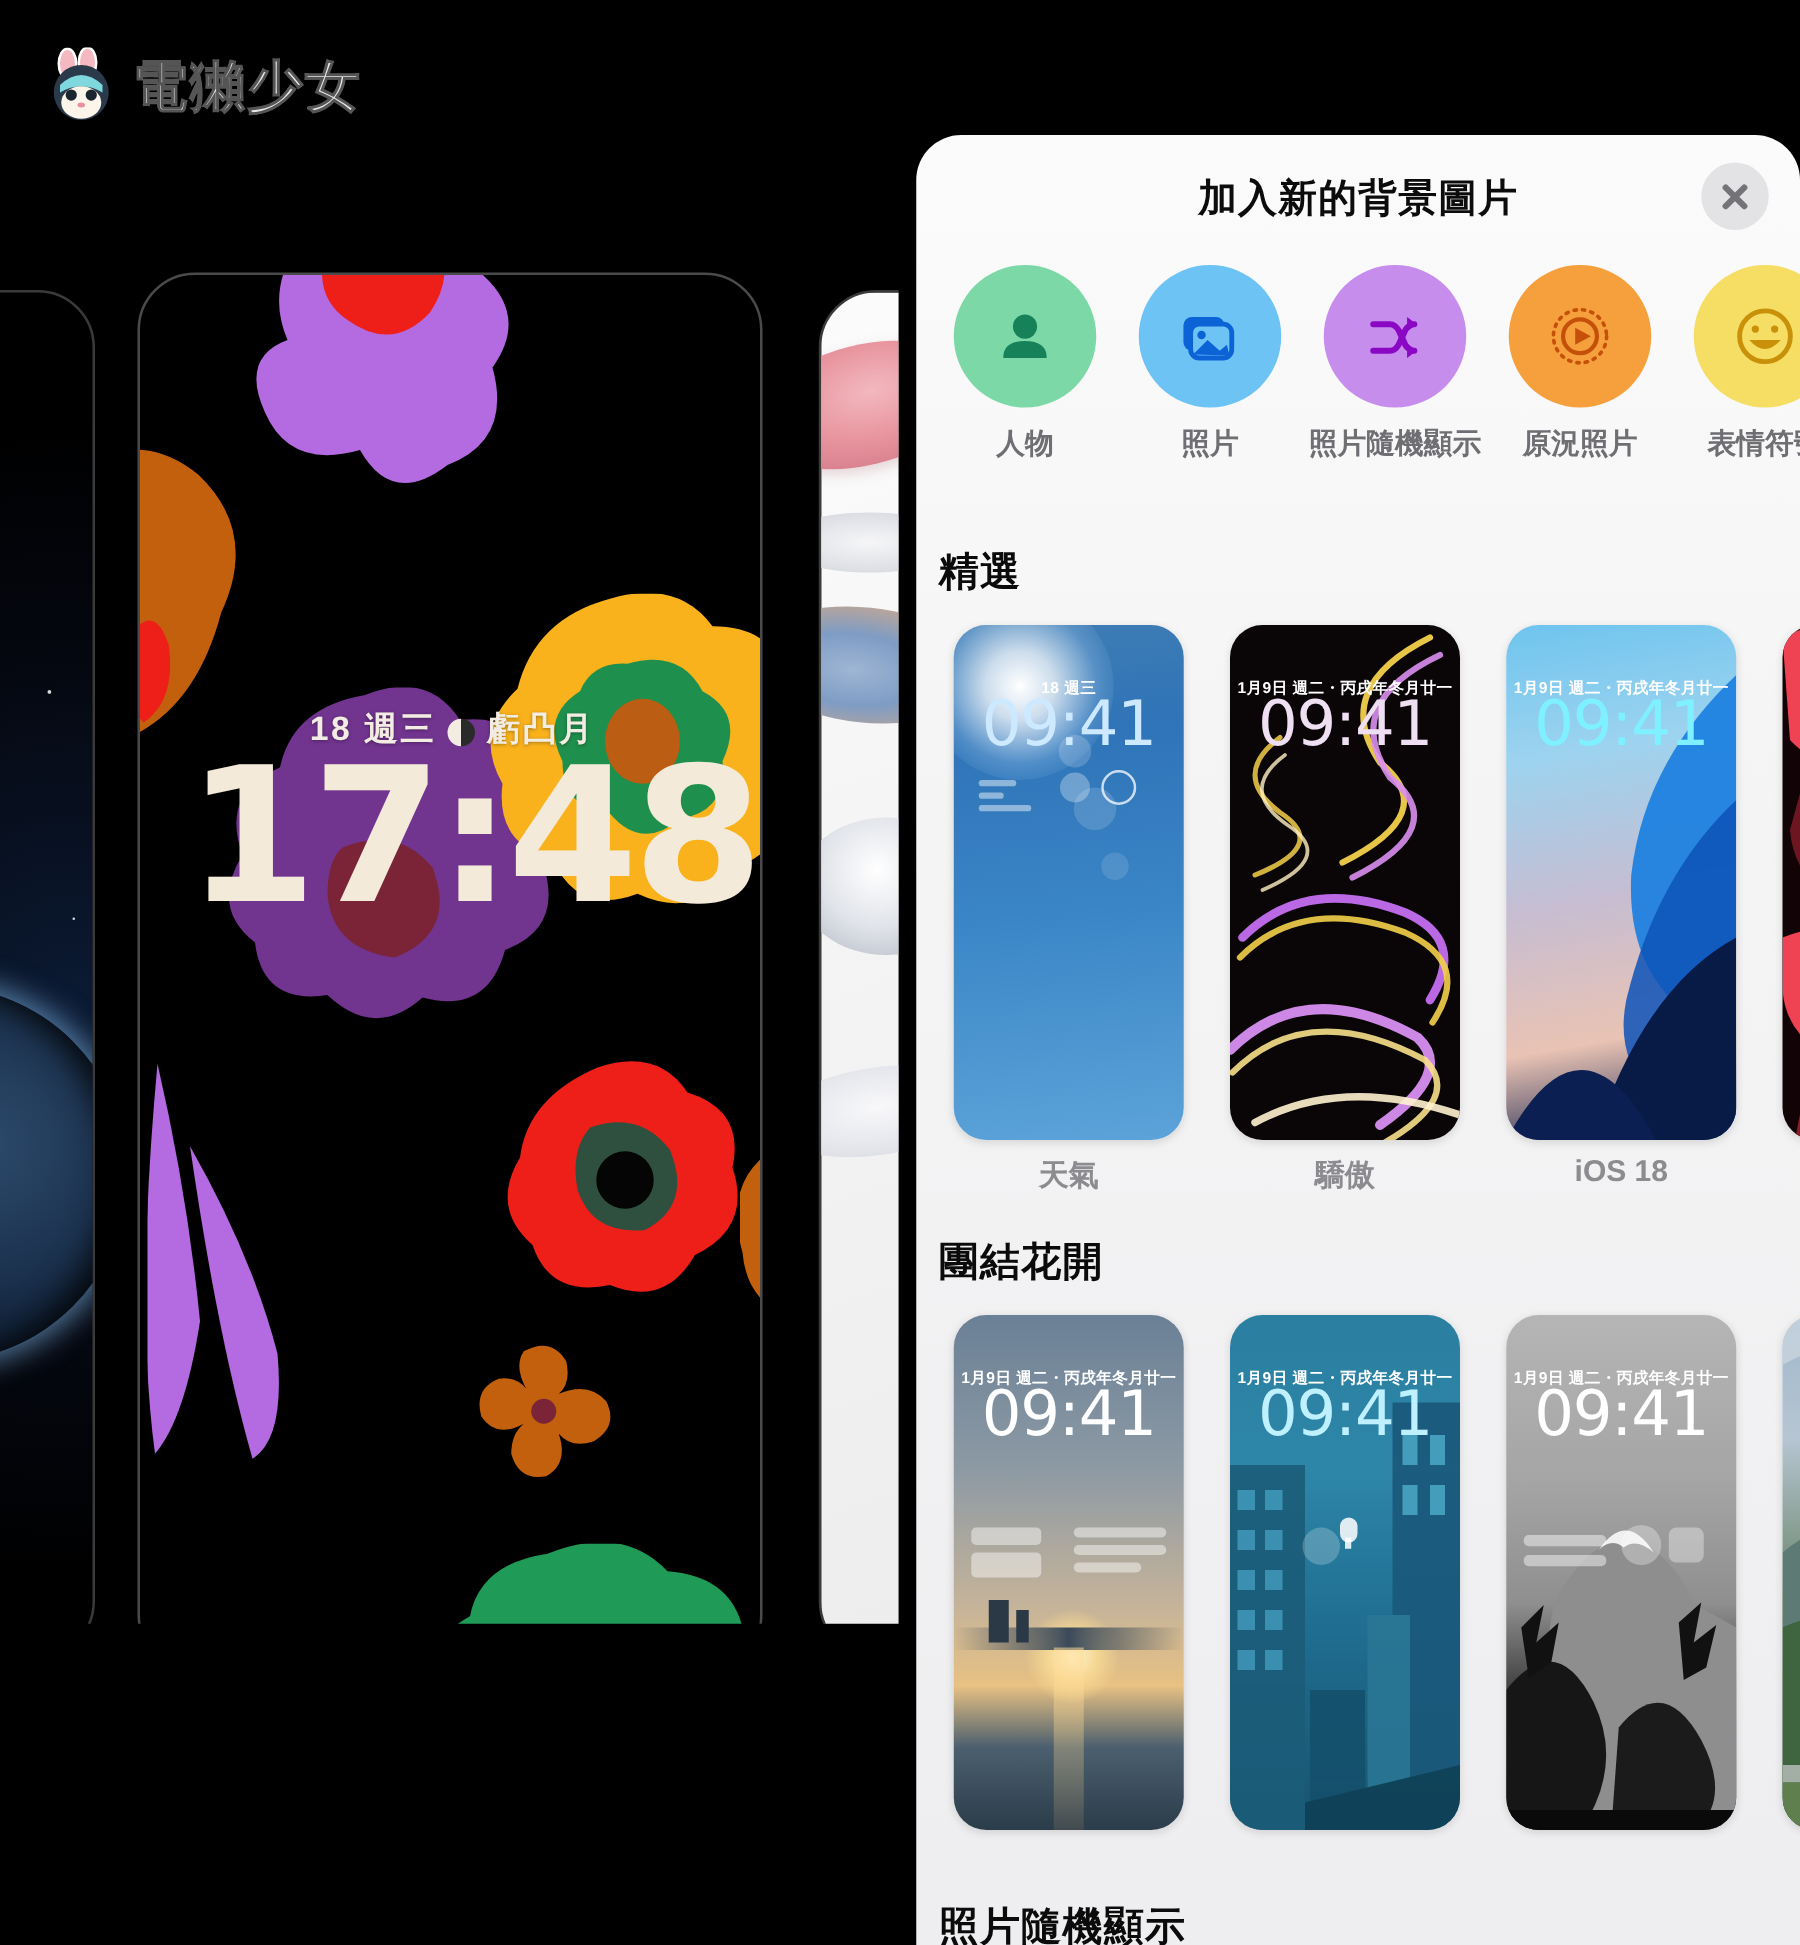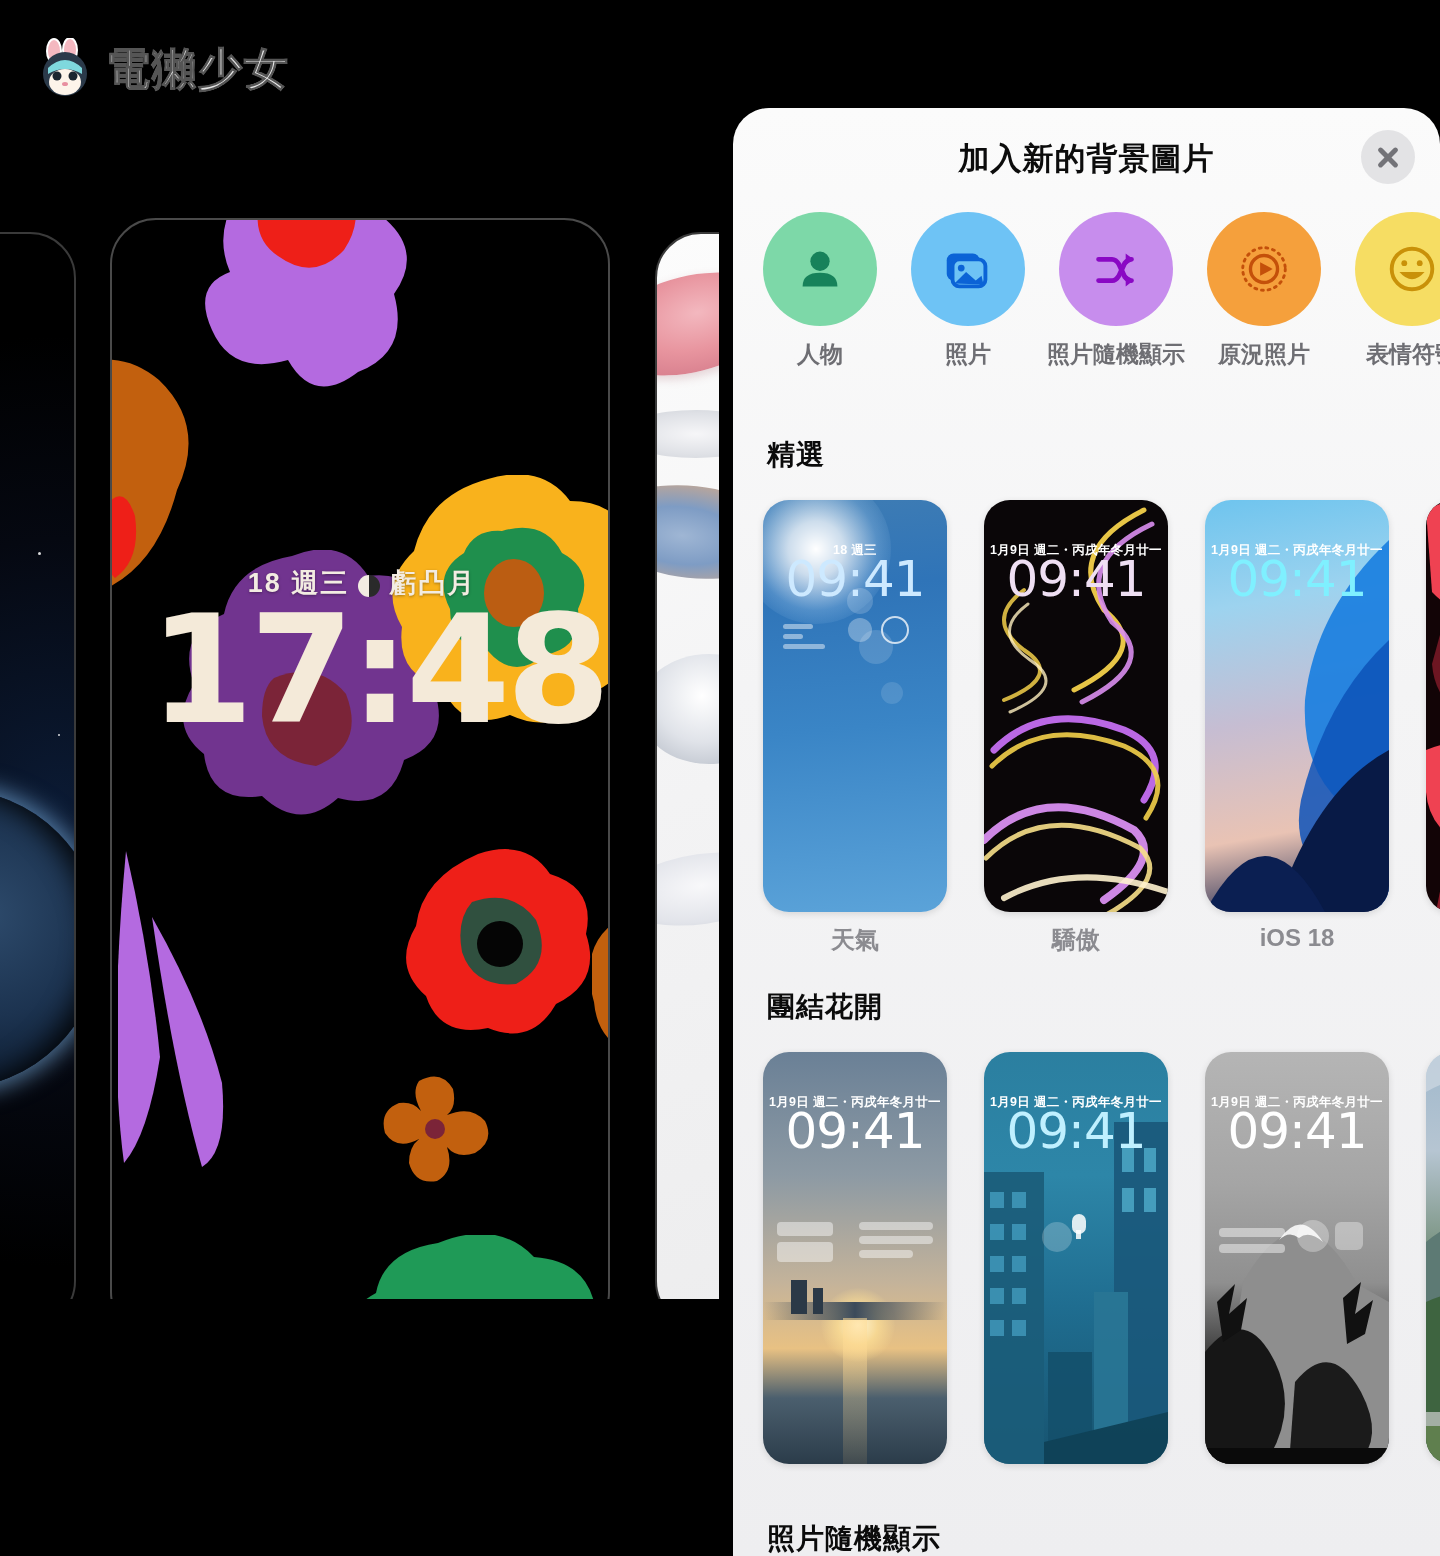--- a/index.html
+++ b/index.html
@@ -145,22 +145,22 @@
     display: flex; gap: 34px;
   }
   .cat { width: 114px; display:flex; flex-direction:column; align-items:center; gap: 13px; }
   .cat-circle {
     width: 114px; height: 114px; border-radius: 50%;
     display:flex; align-items:center; justify-content:center;
   }
   .cat-label { font-size: 23px; color: #6e6e73; font-weight: bold; white-space: nowrap; }
 
   .section-head {
-    position: absolute; left: 34px;
-    font-size: 28px; font-weight: bold; color: #0b0b0b; letter-spacing: 1px;
+    position: absolute; left: 18px;
+    font-size: 32px; font-weight: bold; color: #0b0b0b; letter-spacing: 1px;
   }
 
   .thumb-row { position: absolute; left: 30px; display: flex; gap: 37px; }
   .thumb-cell { display:flex; flex-direction:column; align-items:center; gap: 12px; }
   .thumb {
     width: 184px; height: 412px; border-radius: 26px;
     overflow: hidden; position: relative;
     box-shadow: 0 2px 7px rgba(0,0,0,.12);
   }
   .thumb-label { font-size: 24px; color: #8b8b90; font-weight: bold; }

